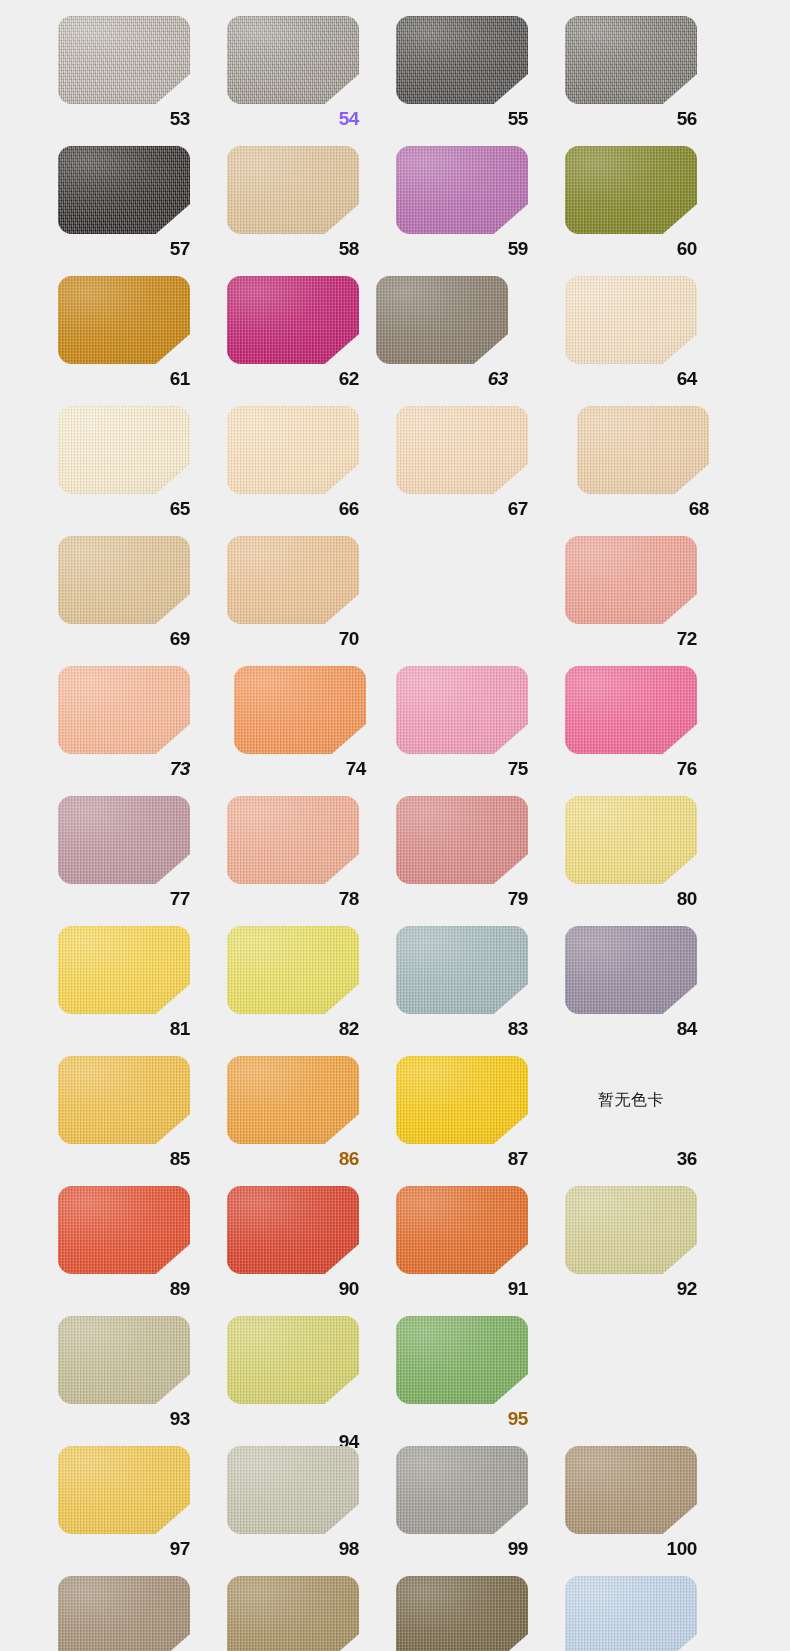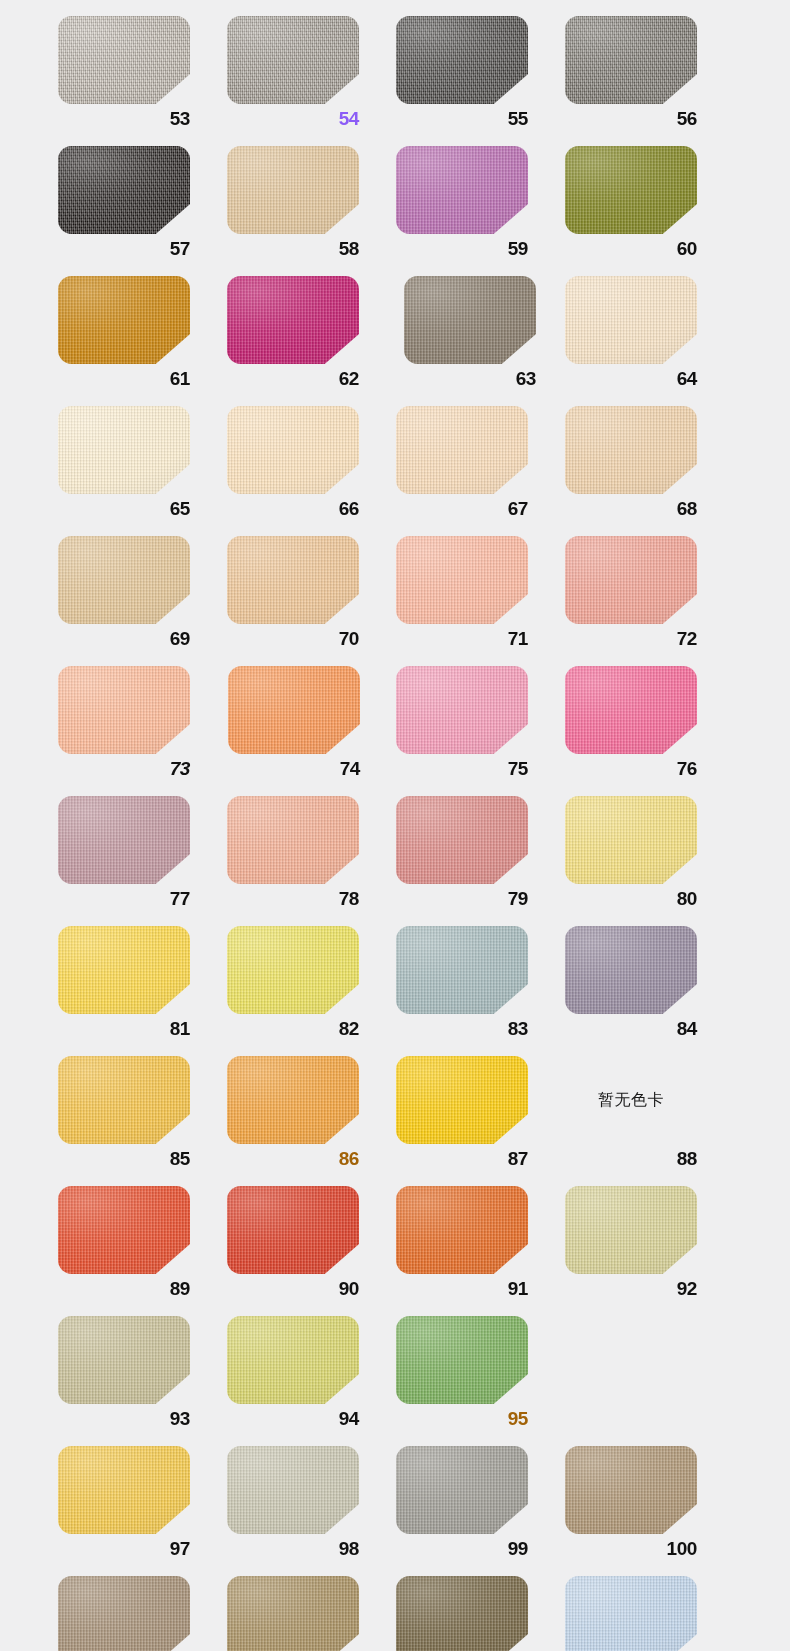--- a/index.html
+++ b/index.html
@@ -171,65 +171,61 @@
       <div class="swatch-number" style="color: rgb(17, 17, 17);">60</div>
     </div>
     <div class="swatch-cell" style="left: 58px; top: 276px;">
       <div class="swatch-chip" style="background-color: rgb(204, 137, 22);"></div>
       <div class="swatch-number" style="color: rgb(17, 17, 17);">61</div>
     </div>
     <div class="swatch-cell" style="left: 227px; top: 276px;">
       <div class="swatch-chip" style="background-color: rgb(196, 37, 115);"></div>
       <div class="swatch-number" style="color: rgb(17, 17, 17);">62</div>
     </div>
-    <div class="swatch-cell" style="left: 404px; top: 276px;">
+    <div class="swatch-cell" style="left: 376px; top: 276px; font-style: italic;">
       <div class="swatch-chip" style="background-color: rgb(140, 128, 112);"></div>
       <div class="swatch-number" style="color: rgb(17, 17, 17);">63</div>
     </div>
     <div class="swatch-cell" style="left: 565px; top: 276px;">
       <div class="swatch-chip" style="background-color: rgb(247, 227, 199);"></div>
       <div class="swatch-number" style="color: rgb(17, 17, 17);">64</div>
     </div>
     <div class="swatch-cell" style="left: 58px; top: 406px;">
       <div class="swatch-chip" style="background-color: rgb(251, 238, 210);"></div>
       <div class="swatch-number" style="color: rgb(17, 17, 17);">65</div>
     </div>
     <div class="swatch-cell" style="left: 227px; top: 406px;">
       <div class="swatch-chip" style="background-color: rgb(251, 226, 191);"></div>
       <div class="swatch-number" style="color: rgb(17, 17, 17);">66</div>
     </div>
     <div class="swatch-cell" style="left: 396px; top: 406px;">
       <div class="swatch-chip" style="background-color: rgb(248, 220, 187);"></div>
       <div class="swatch-number" style="color: rgb(17, 17, 17);">67</div>
     </div>
-    <div class="swatch-cell" style="left: 565px; top: 406px;">
+    <div class="swatch-cell" style="left: 577px; top: 406px;">
       <div class="swatch-chip" style="background-color: rgb(240, 211, 174);"></div>
       <div class="swatch-number" style="color: rgb(17, 17, 17);">68</div>
     </div>
     <div class="swatch-cell" style="left: 58px; top: 536px;">
       <div class="swatch-chip" style="background-color: rgb(227, 199, 155);"></div>
       <div class="swatch-number" style="color: rgb(17, 17, 17);">69</div>
     </div>
     <div class="swatch-cell" style="left: 227px; top: 536px;">
       <div class="swatch-chip" style="background-color: rgb(238, 199, 154);"></div>
       <div class="swatch-number" style="color: rgb(17, 17, 17);">70</div>
     </div>
-    <div class="swatch-cell" style="left: 396px; top: 536px;">
-      <div class="swatch-chip" style="background-color: rgb(251, 187, 164);"></div>
-      <div class="swatch-number" style="color: rgb(17, 17, 17);">71</div>
-    </div>
     <div class="swatch-cell" style="left: 565px; top: 536px;">
       <div class="swatch-chip" style="background-color: rgb(241, 166, 152);"></div>
       <div class="swatch-number" style="color: rgb(17, 17, 17);">72</div>
     </div>
     <div class="swatch-cell" style="left: 58px; top: 666px; font-style: italic;">
       <div class="swatch-chip" style="background-color: rgb(252, 188, 156);"></div>
       <div class="swatch-number" style="color: rgb(17, 17, 17);">73</div>
     </div>
-    <div class="swatch-cell" style="left: 228px; top: 666px;">
+    <div class="swatch-cell" style="left: 234px; top: 666px;">
       <div class="swatch-chip" style="background-color: rgb(249, 155, 92);"></div>
       <div class="swatch-number" style="color: rgb(17, 17, 17);">74</div>
     </div>
     <div class="swatch-cell" style="left: 396px; top: 666px;">
       <div class="swatch-chip" style="background-color: rgb(245, 160, 187);"></div>
       <div class="swatch-number" style="color: rgb(17, 17, 17);">75</div>
     </div>
     <div class="swatch-cell" style="left: 565px; top: 666px;">
       <div class="swatch-chip" style="background-color: rgb(245, 111, 156);"></div>
       <div class="swatch-number" style="color: rgb(17, 17, 17);">76</div>
@@ -273,21 +269,21 @@
     <div class="swatch-cell" style="left: 227px; top: 1056px;">
       <div class="swatch-chip" style="background-color: rgb(243, 166, 69);"></div>
       <div class="swatch-number" style="color: #a16207;">86</div>
     </div>
     <div class="swatch-cell" style="left: 396px; top: 1056px;">
       <div class="swatch-chip" style="background-color: rgb(251, 205, 22);"></div>
       <div class="swatch-number" style="color: rgb(17, 17, 17);">87</div>
     </div>
     <div class="swatch-cell" style="left: 565px; top: 1056px;">
       <div class="swatch-empty-label">暂无色卡</div>
-      <div class="swatch-number" style="color: rgb(17, 17, 17);">88</div>
+      <div class="swatch-number" style="color: rgb(17, 17, 17);">36</div>
     </div>
     <div class="swatch-cell" style="left: 58px; top: 1186px;">
       <div class="swatch-chip" style="background-color: rgb(231, 84, 52);"></div>
       <div class="swatch-number" style="color: rgb(17, 17, 17);">89</div>
     </div>
     <div class="swatch-cell" style="left: 227px; top: 1186px;">
       <div class="swatch-chip" style="background-color: rgb(221, 70, 48);"></div>
       <div class="swatch-number" style="color: rgb(17, 17, 17);">90</div>
     </div>
     <div class="swatch-cell" style="left: 396px; top: 1186px;">
@@ -297,21 +293,21 @@
     <div class="swatch-cell" style="left: 565px; top: 1186px;">
       <div class="swatch-chip" style="background-color: rgb(217, 211, 154);"></div>
       <div class="swatch-number" style="color: rgb(17, 17, 17);">92</div>
     </div>
     <div class="swatch-cell" style="left: 58px; top: 1316px;">
       <div class="swatch-chip" style="background-color: rgb(201, 193, 154);"></div>
       <div class="swatch-number" style="color: rgb(17, 17, 17);">93</div>
     </div>
     <div class="swatch-cell" style="left: 227px; top: 1316px;">
       <div class="swatch-chip" style="background-color: rgb(217, 214, 114);"></div>
-      <div class="swatch-number" style="color: rgb(17, 17, 17);">94</div>
+      <div class="swatch-number" style="color: rgb(17, 17, 17); margin-top: 23px;">94</div>
     </div>
     <div class="swatch-cell" style="left: 396px; top: 1316px;">
       <div class="swatch-chip" style="background-color: rgb(127, 178, 98);"></div>
       <div class="swatch-number" style="color: #a16207;">95</div>
     </div>
     <div class="swatch-cell" style="left: 58px; top: 1446px;">
       <div class="swatch-chip" style="background-color: rgb(244, 203, 83);"></div>
       <div class="swatch-number" style="color: rgb(17, 17, 17);">97</div>
     </div>
     <div class="swatch-cell" style="left: 227px; top: 1446px;">

